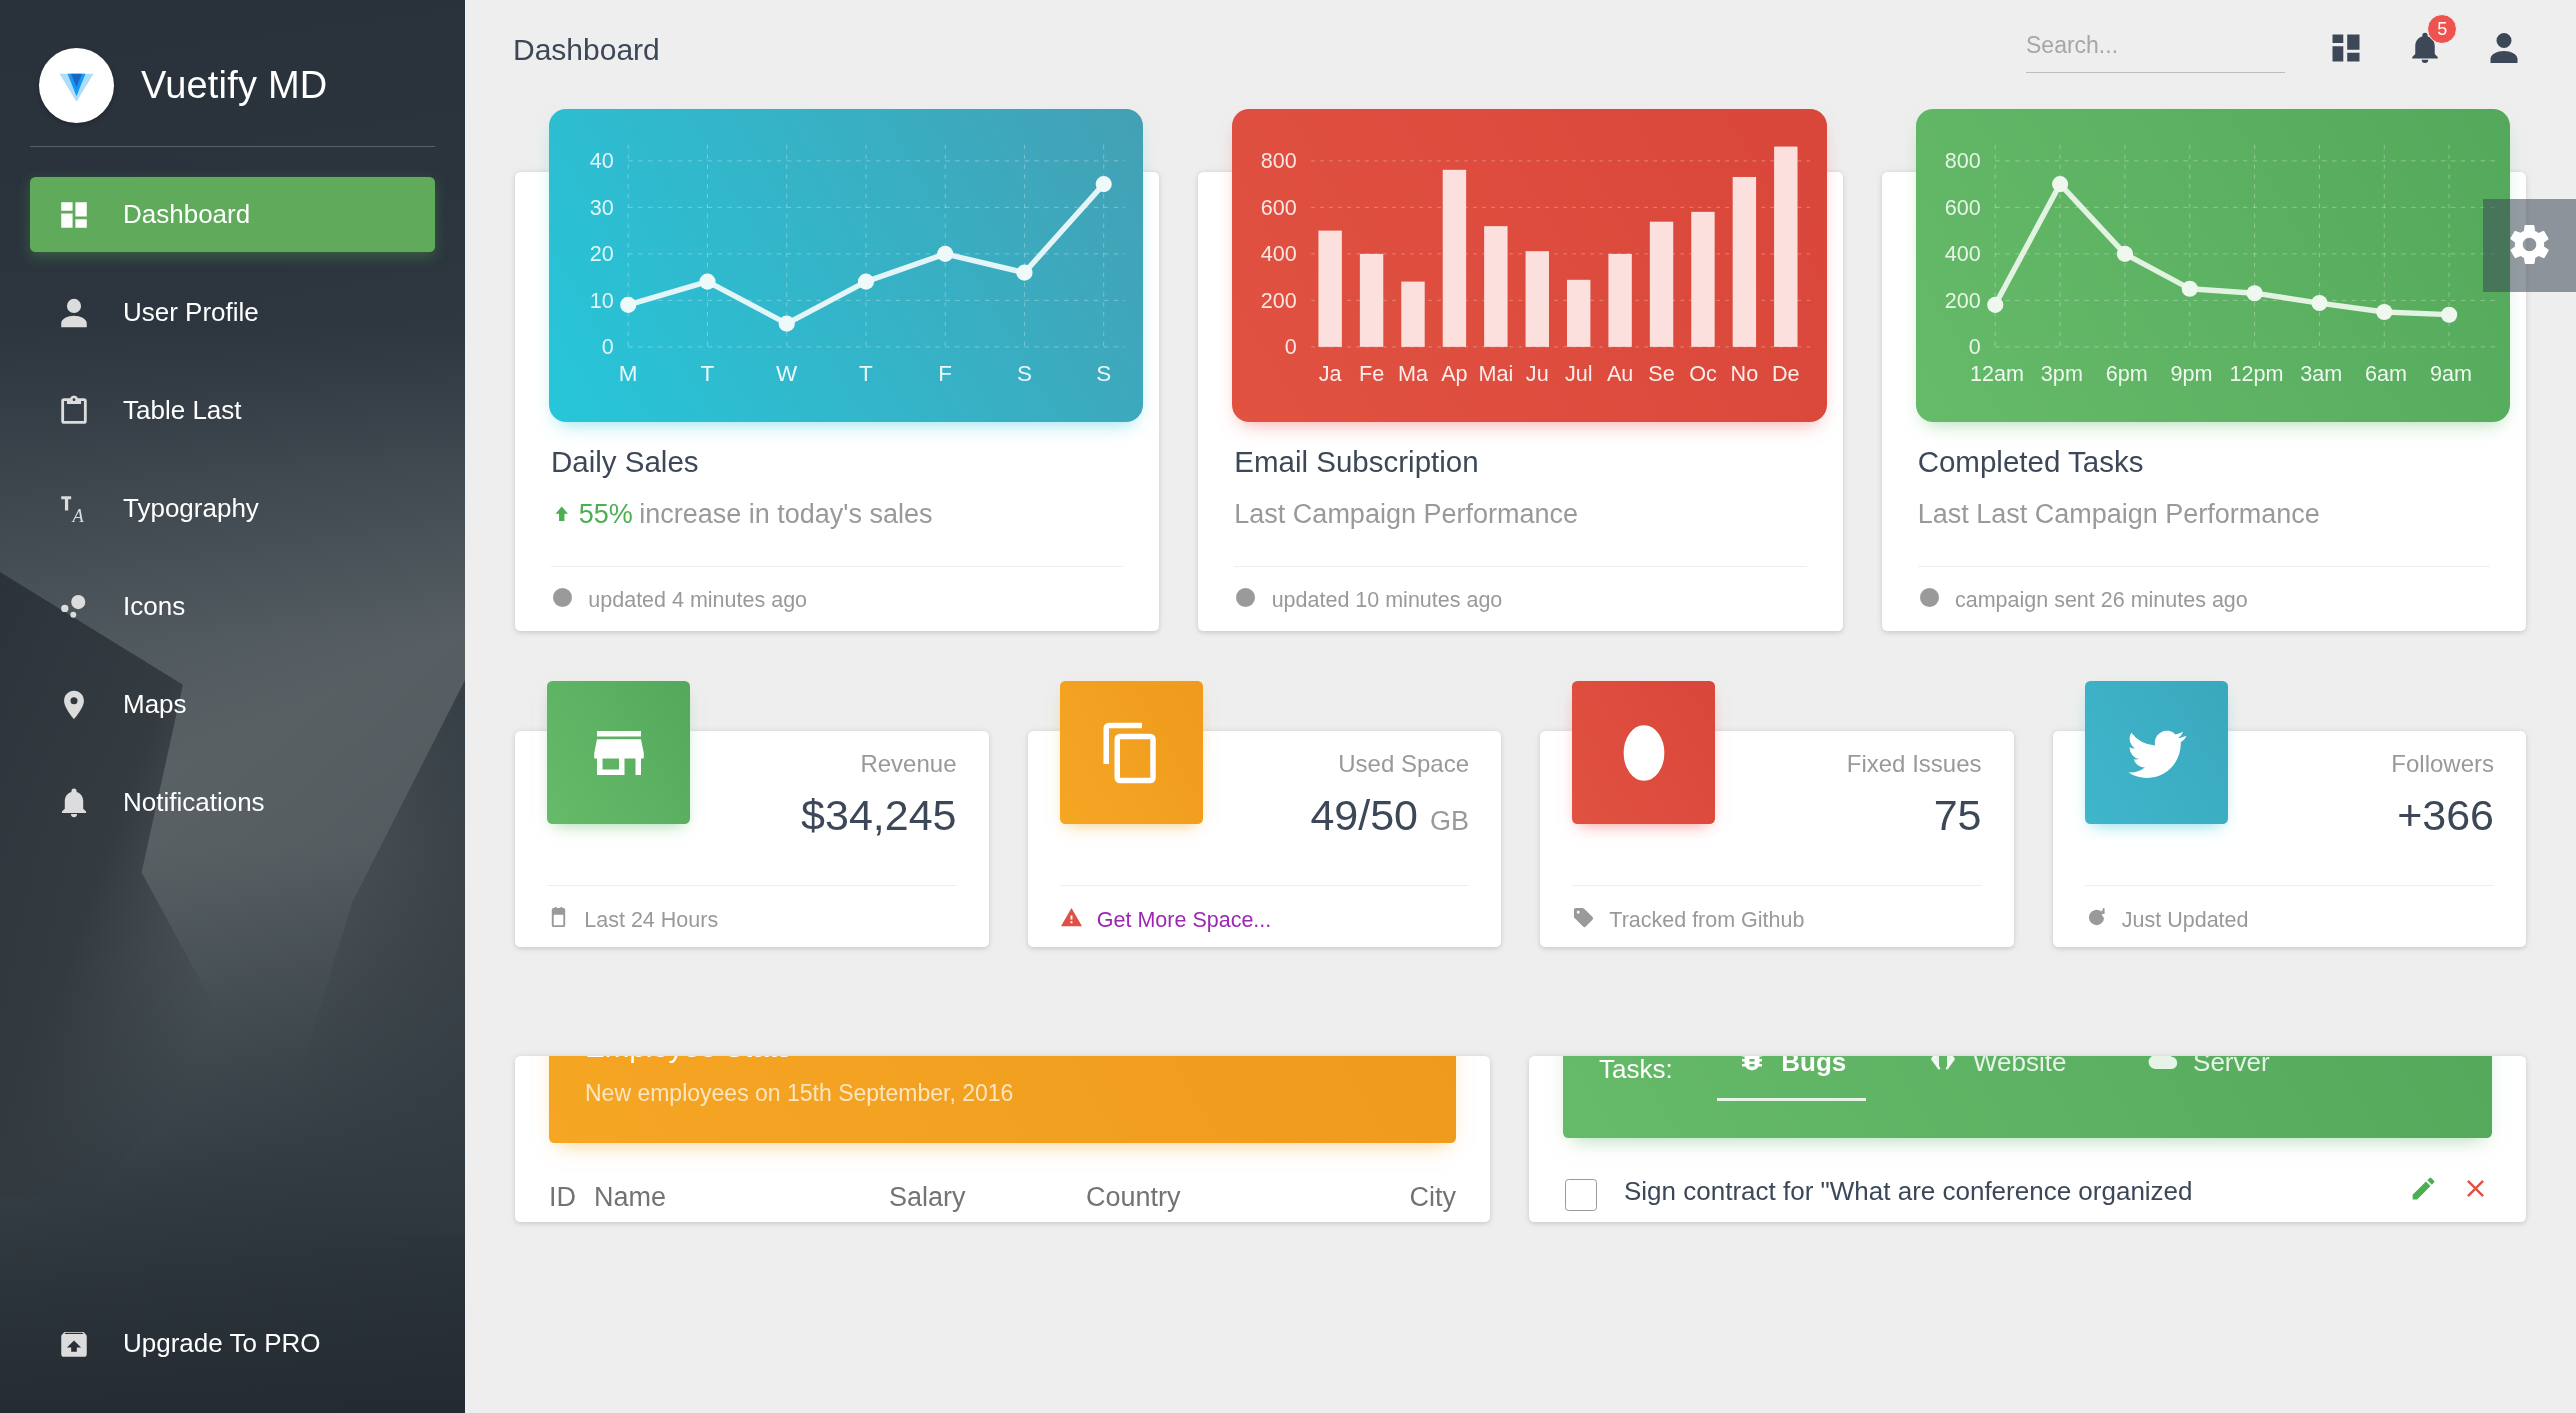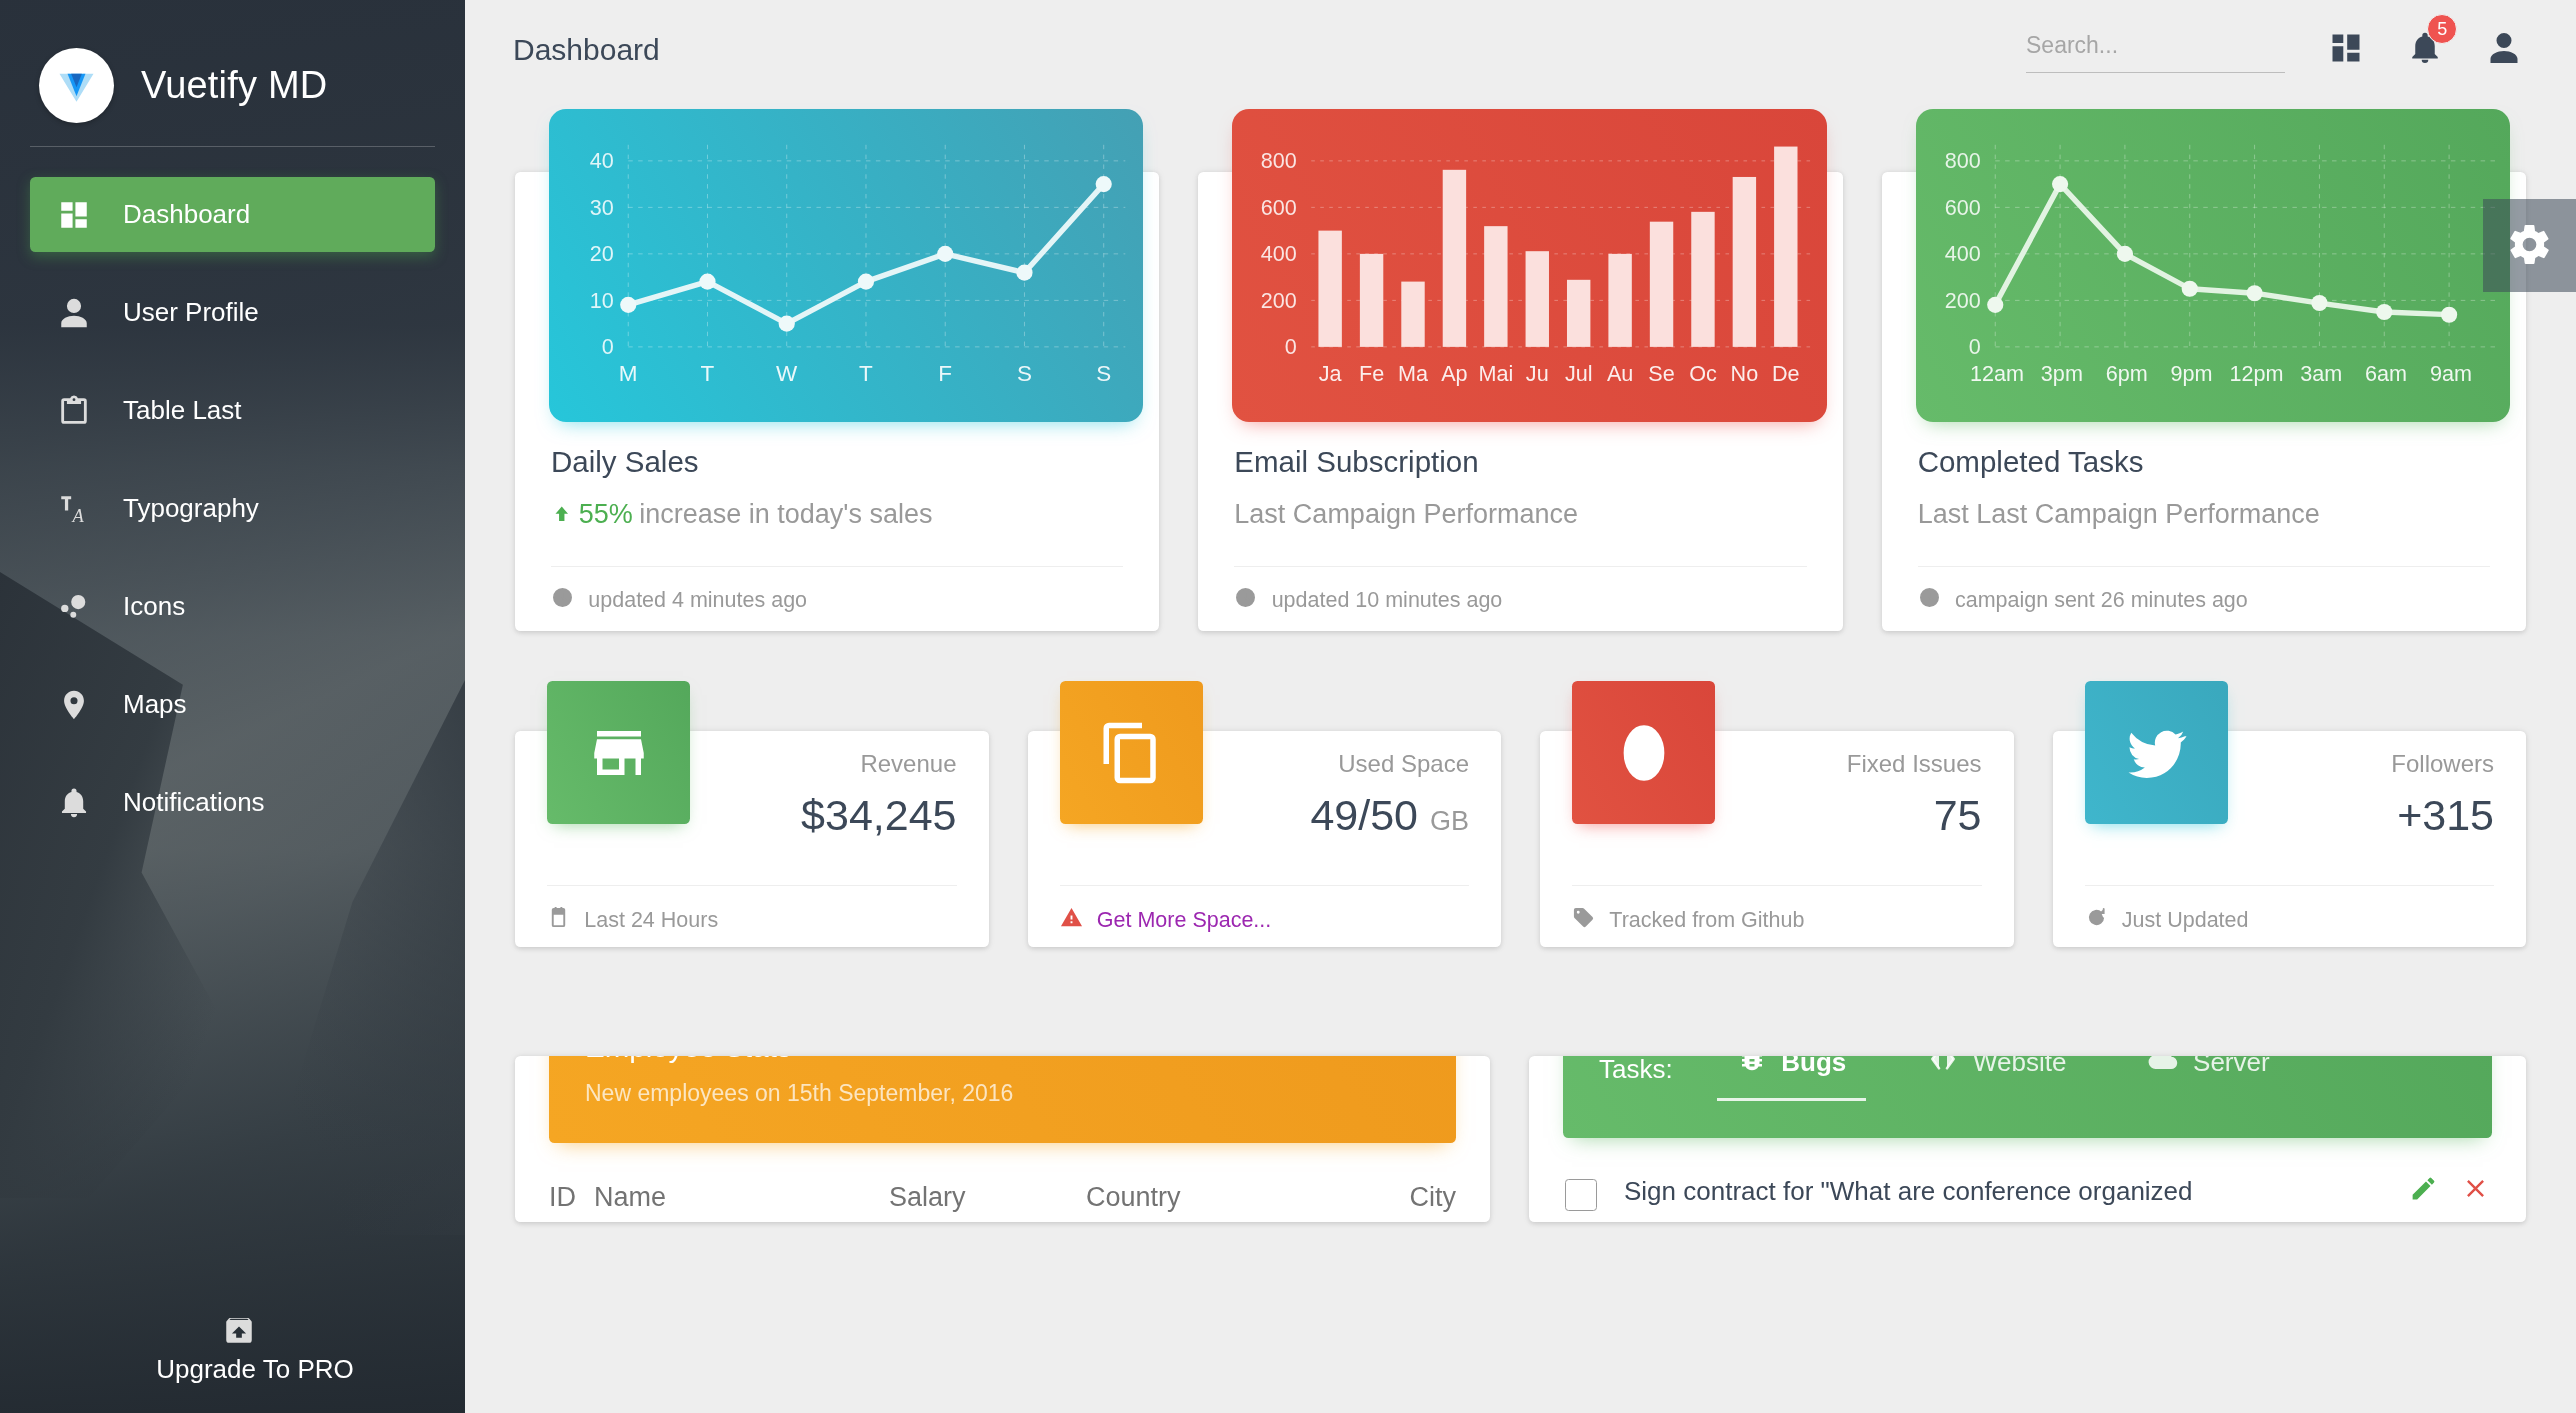--- a/index.html
+++ b/index.html
@@ -66,21 +66,21 @@
     width: 48px; flex: 0 0 48px; display: flex; align-items: center; justify-content: flex-start;
   }
   .nav-icon svg { fill: #dcdcdc; }
   .nav-item.active .nav-icon svg { fill: #ffffff; }
   .nav-label {
     color: #ffffff; font-size: 26px; font-weight: 400;
     margin-left: 18px; white-space: nowrap;
   }
 
   .nav-bottom { position: absolute; left: 0; right: 0; bottom: 32px; }
-  .nav-bottom .nav-item { margin-bottom: 0; flex-direction: column; }
+  .nav-bottom .nav-item { margin-bottom: 0; }
 
   
   .main { flex: 1 1 auto; height: 1413px; position: relative; background: #eeeeee; overflow: hidden; }
 
   .topbar {
     height: 100px; display: flex; align-items: center;
     padding: 0 54px 0 48px;
   }
   .page-title { font-size: 30px; color: #3c4858; font-weight: 400; }
   .topbar-right { margin-left: auto; display: flex; align-items: center; gap: 43px; }
@@ -636,21 +636,21 @@
         <div class="card stat-card">
           <div class="stat-head">
             <div class="stat-icon blue">
               <svg width="66" height="66" viewBox="0 0 24 24">
                   <path d="M22.5 5.9c-.8.35-1.6.6-2.5.7a4.3 4.3 0 001.9-2.4c-.85.5-1.8.87-2.8 1.07a4.35 4.35 0 00-7.4 4A12.3 12.3 0 013 4.6a4.35 4.35 0 001.35 5.8c-.7 0-1.4-.2-2-.5v.05a4.35 4.35 0 003.5 4.25c-.65.18-1.3.2-1.95.08a4.35 4.35 0 004.05 3A8.7 8.7 0 012 19.1a12.25 12.25 0 006.65 1.95c8 0 12.35-6.6 12.35-12.3v-.57c.85-.6 1.55-1.37 2.1-2.25z"></path>
                 </svg>
             </div>
             <div class="stat-text">
               <div class="stat-label">Followers</div>
               <div class="stat-value">
-                <span>+315</span>
+                <span>+366</span>
               </div>
             </div>
           </div>
           <div class="stat-divider"></div>
           <div class="stat-foot">
             <span>
               <svg width="23" height="23" viewBox="0 0 24 24" fill="none" stroke="#9a9a9a" stroke-width="1.9">
                   <path d="M19 12a7 7 0 11-2.2-5.1"></path>
                   <path d="M19.5 3v4.3h-4.3" stroke-linecap="round"></path>
                 </svg>

